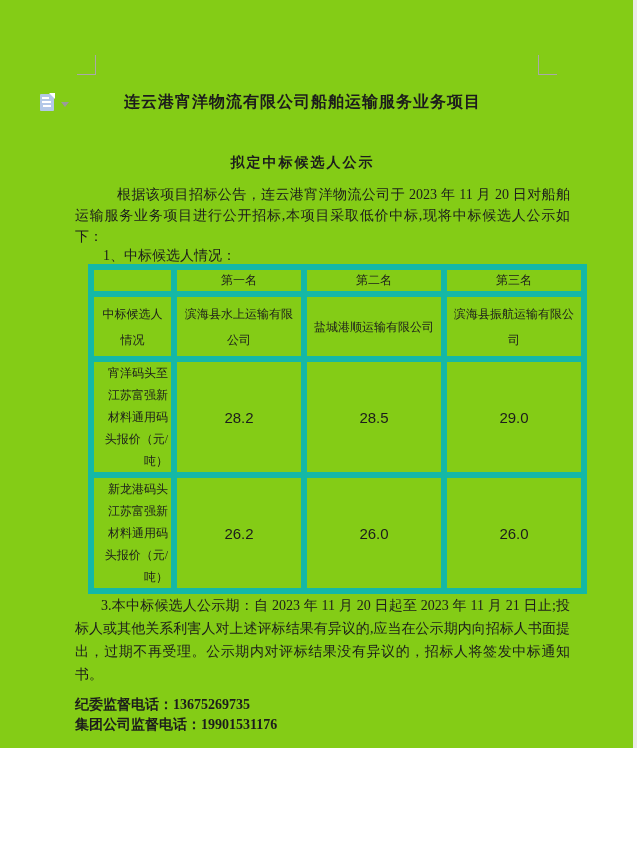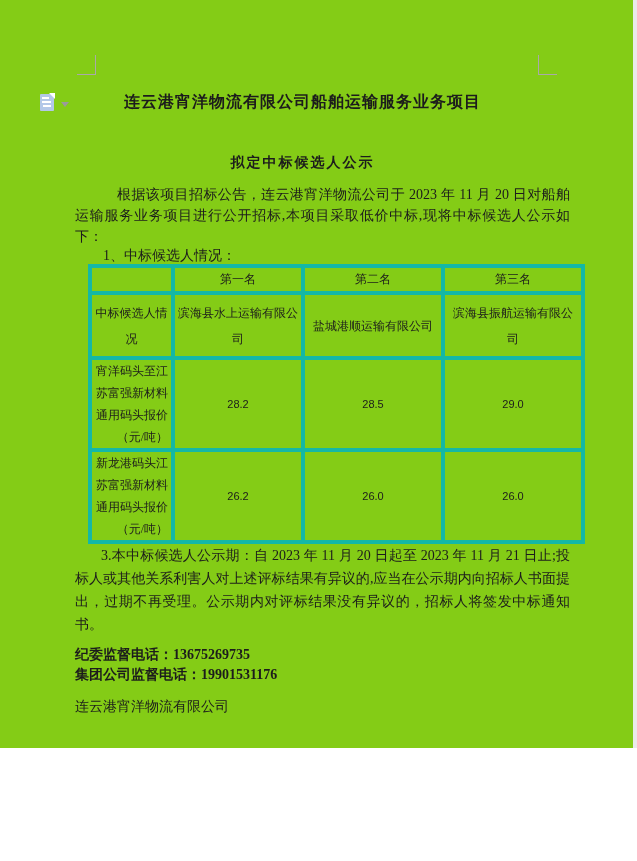--- a/index.html
+++ b/index.html
@@ -40,33 +40,33 @@
   .item2{margin-top:5px;line-height:19px;text-indent:36px;white-space:pre-wrap;}
   .item3{line-height:23px;text-indent:26px;text-align:justify;}
   .phone{font-weight:bold;line-height:20px;font-size:14px;margin:0;}
   .phone.first{margin-top:9px;}
   .sig{margin:0;line-height:20px;font-size:14px;text-align:left;}
   .sig.company{margin-top:12px;padding-right:28px;}
   .sig.date{padding-right:40px;}
 
   
   table.bid{border-collapse:collapse;table-layout:fixed;width:493px;margin-left:13px;font-size:12px;}
-  table.bid td{border:4px solid #14b8a6;padding:0 3px;vertical-align:middle;overflow:hidden;}
+  table.bid td{border:6px solid #14b8a6;padding:0 3px;vertical-align:middle;overflow:hidden;}
   table.bid col.c1{width:83px;}
   table.bid col.c2{width:130px;}
   table.bid col.c3{width:140px;}
   table.bid col.c4{width:140px;}
   tr.hrow{height:27px;}
   tr.namerow{height:65px;}
   tr.pricerow{height:88px;}
   td.center{text-align:center;}
   tr.namerow td{line-height:26px;}
   td.rowlabel-center{text-align:center;line-height:26px;padding:0 8px;}
   td.rowlabel{text-align:right;line-height:22px;padding:0 3px;margin-top:20px;}
-  td.val{text-align:center;font-family:"Liberation Sans","DejaVu Sans",sans-serif;font-size:11px;}
+  td.val{text-align:center;font-family:"Liberation Sans","DejaVu Sans",sans-serif;font-size:15px;}
 </style>
 </head>
 <body>
 
 <div class="canvas">
 
   <div class="edge-right"></div>
 
   <div class="mark tl"></div>
   <div class="mark tr"></div>

